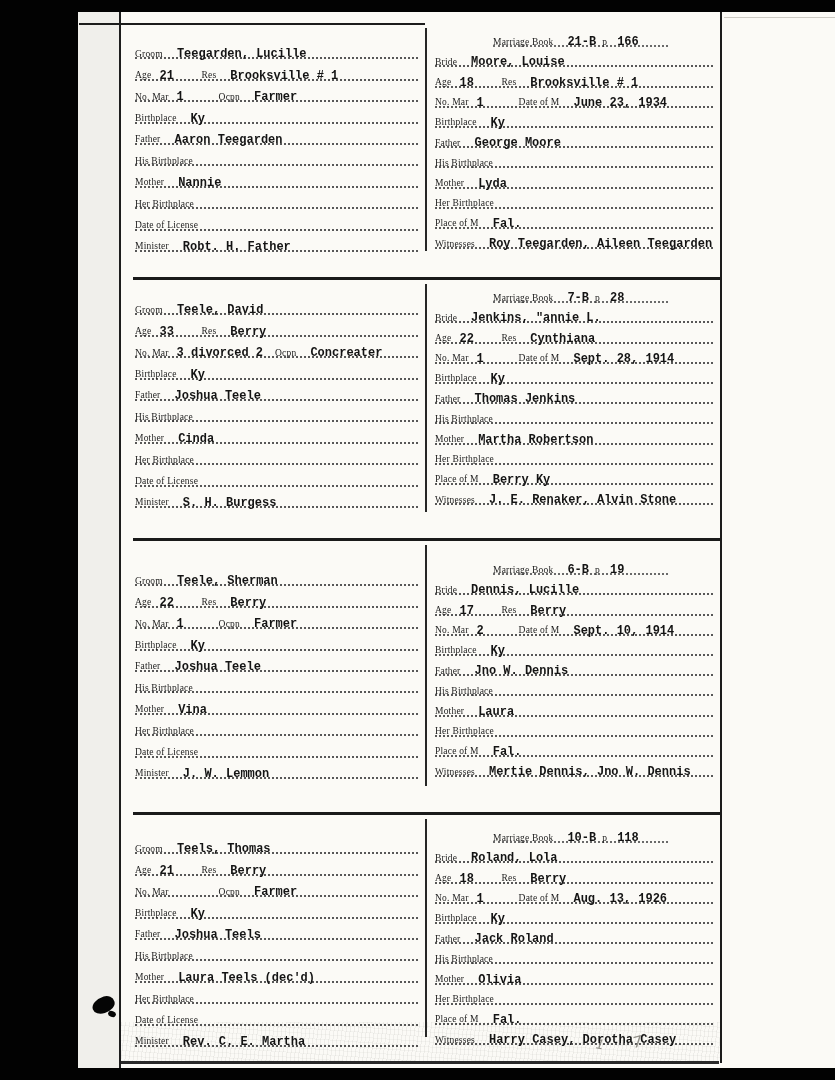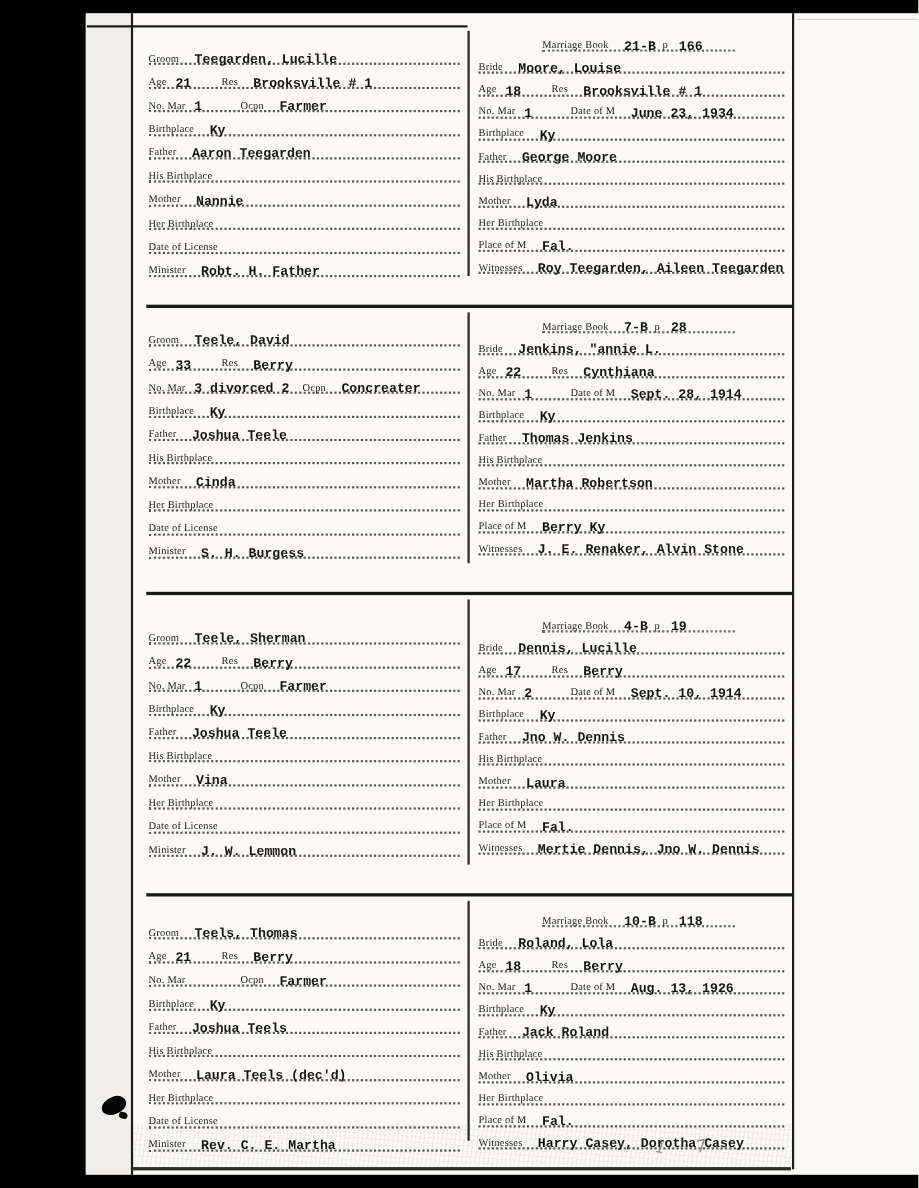--- a/index.html
+++ b/index.html
@@ -366,21 +366,21 @@
         </div>
       <div class="row">
           <span class="lbl">Minister</span>
           <span class="val">J. W. Lemmon</span>
           <i class="line"></i>
         </div>
     </div>
     <div class="col right" style="padding-top:16px">
       <div class="row bookrow">
           <span class="lbl">Marriage Book</span>
-          <span class="val">4-B</span>
+          <span class="val">6-B</span>
           <span class="lbl p">p</span>
           <span class="val pg">19</span>
           <i class="line"></i>
         </div>
       <div class="row">
           <span class="lbl">Bride</span>
           <span class="val">Dennis, Lucille</span>
           <i class="line"></i>
         </div>
       <div class="row">

